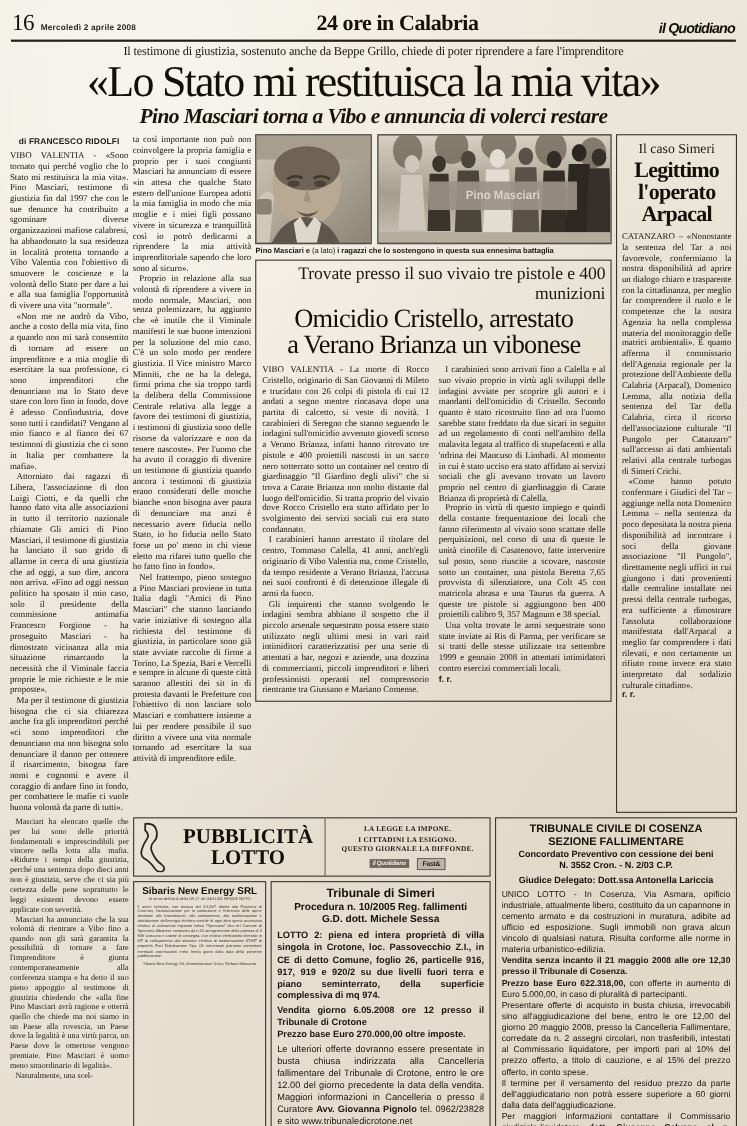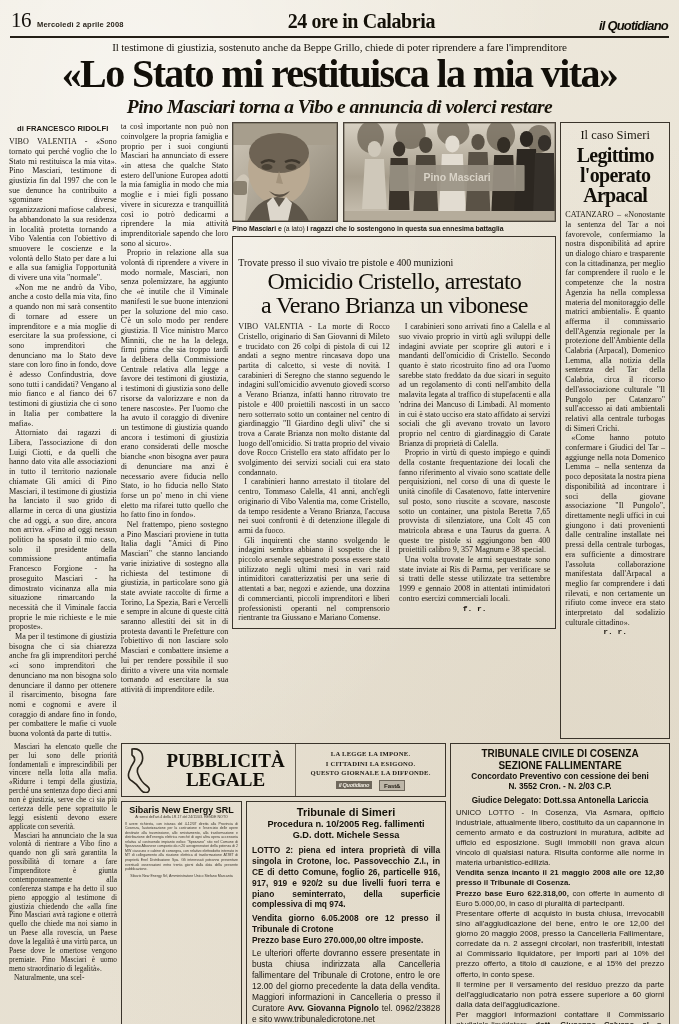--- a/index.html
+++ b/index.html
@@ -31,21 +31,21 @@
     font-size:13px;letter-spacing:-.8px;color:#131009;
   }
   .rule-thick{height:2px;background:#241f17;margin:2px 1px 0 1px;}
 
   
   .kicker{
     font-size:11.2px;text-align:center;margin:3px 2px 1px 2px;color:#1b1710;
     letter-spacing:-.15px;white-space:nowrap;
   }
   .headline{
-    font-size:40px;font-weight:700;text-align:center;letter-spacing:-1.6px;
+    font-size:40px;font-weight:400;text-align:center;letter-spacing:-1.6px;
     line-height:.98;margin:1px 0 0 0;color:#120f09;
   }
   .subhead{
     font-size:19.5px;font-weight:700;font-style:italic;text-align:center;
     letter-spacing:-.5px;margin:3px 0 4px 0;color:#171309;
   }
 
   
   .main-grid{display:flex;gap:4px;}
   .col{box-sizing:border-box;}
@@ -74,28 +74,28 @@
   .photo-group{flex:1;height:98px;}
   .caption{
     font-family:"Liberation Sans",sans-serif;font-size:6.9px;font-weight:700;
     margin:3px 0 4px 0;color:#1d1913;letter-spacing:-.05px;
   }
   .caption .light{font-weight:400;}
 
   
   .boxed{border:1px solid #3a342b;padding:4px 5px 5px 5px;box-sizing:border-box;}
   .a2-kicker{
-    font-size:10px;text-align:left;color:#1b1710;margin-bottom:1px;letter-spacing:-.1px;margin-top:16px;
+    font-size:16px;text-align:right;color:#1b1710;margin-bottom:1px;letter-spacing:-.1px;
   }
   .a2-head{
     font-size:24px;text-align:center;line-height:1.0;letter-spacing:-.7px;
     color:#120f09;margin:0 0 5px 0;font-weight:400;
   }
   .twocol{column-count:2;column-gap:9px;column-rule:0;}
-  .sig{text-align:center;font-weight:700;font-size:8px;font-family:Liberation Mono, monospace;}
+  .sig{text-align:left;font-weight:700;font-size:8px;font-family:Liberation Sans, sans-serif;}
 
   
   .side-box{border:1px solid #3a342b;padding:4px 4px 5px 4px;box-sizing:border-box;height:100%;}
   .side-kicker{font-size:12.5px;text-align:center;color:#1b1710;margin:1px 0 2px 0;}
   .side-head{
     font-size:20px;font-weight:700;text-align:center;line-height:1.0;
     letter-spacing:-.7px;color:#120f09;margin:0 0 5px 0;
   }
 
   
@@ -320,21 +320,21 @@
 
     <div class="ad-mid">
       <div class="pl-banner">
         <div class="pl-map">
           <svg viewBox="0 0 26 46" width="26" height="46">
             <path d="M6 2 q8 -1 10 5 q2 7 -2 11 q-4 4 -2 9 q3 8 9 12 q4 3 1 6 q-4 2 -7 -2 q-4 -6 -9 -9 q-5 -3 -3 -9 q2 -6 5 -10 q2 -4 -2 -7 z" fill="none" stroke="#2a251c" stroke-width="1.6" stroke-linejoin="round"></path>
           </svg>
         </div>
         <div class="pl-title">
           <span>PUBBLICITÀ</span>
-          <span>LEGALE</span>
+          <span>LOTTO</span>
         </div>
         <div class="pl-right">
           <div class="pl-slogan">
             <div>LA LEGGE LA IMPONE.</div>
             <div>I CITTADINI LA ESIGONO.</div>
             <div>QUESTO GIORNALE LA DIFFONDE.</div>
           </div>
           <div class="pl-logos">
             <span class="mini-logo">il Quotidiano</span>
             <span class="mini-logo2">Fast&amp;</span>

